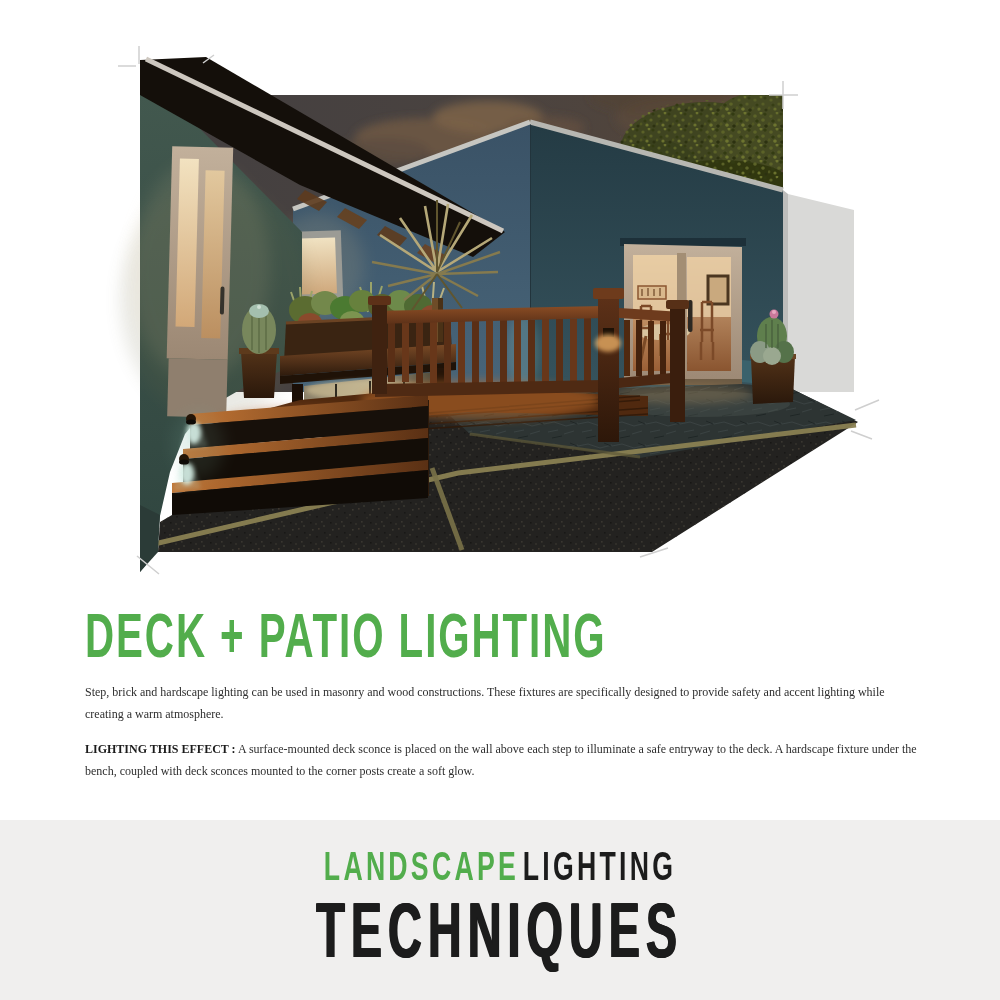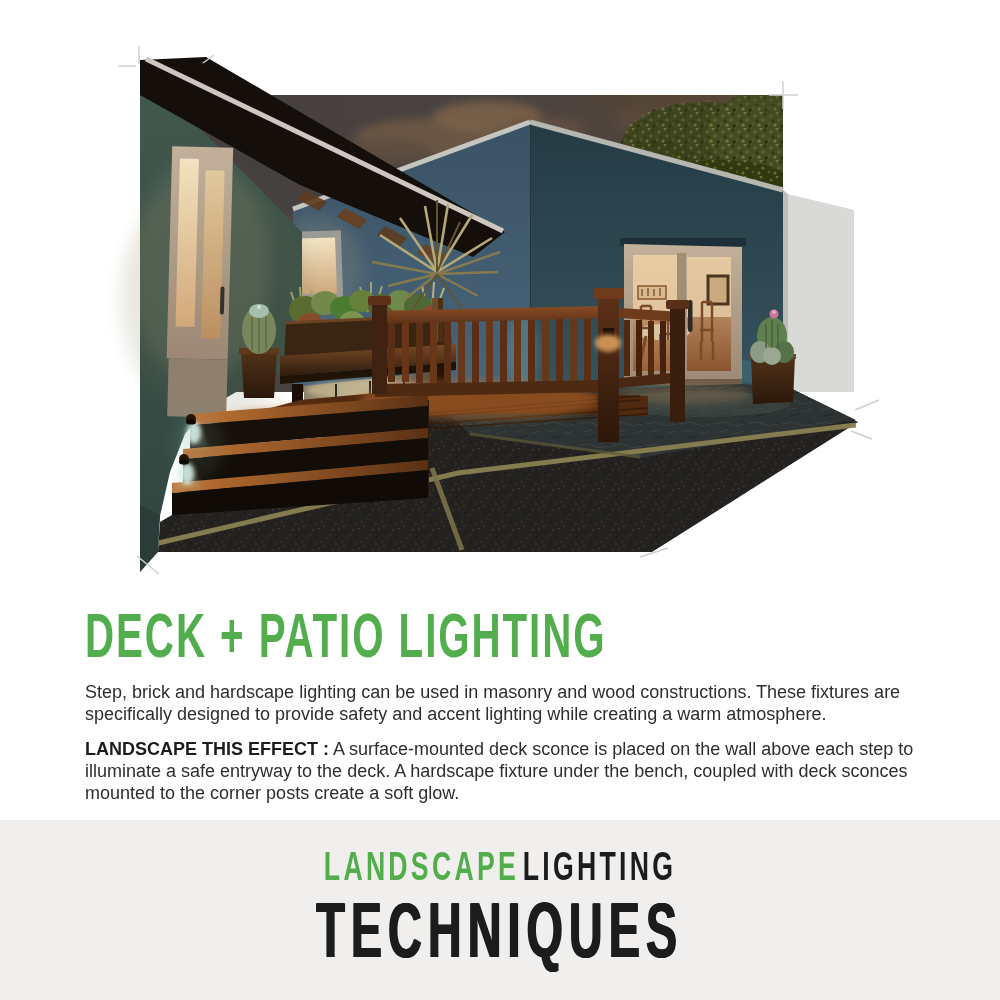--- a/index.html
+++ b/index.html
@@ -8,21 +8,21 @@
   .poster{position:absolute;inset:0;}
 
   
   .art{position:absolute;left:0;top:0;width:1000px;height:600px;}
 
   
   .content{position:absolute;left:85px;top:604px;width:838px;}
   .h-title{margin:0 0 14px 0;color:var(--accent-green,#52ad4c);font-weight:bold;
            font-size:63px;letter-spacing:3px;line-height:1;white-space:nowrap;}
   .h-title .cond{display:inline-block;transform:scaleX(.64);transform-origin:0 50%;}
-  .body-p{margin:0 0 13px 0;color:var(--body-text,#2e2e2e);font-size:18px;line-height:22px;}
+  .body-p{margin:0 0 13px 0;color:var(--body-text,#2e2e2e);font-size:12px;line-height:22px;font-family:Liberation Serif, serif;}
   .body-p b{color:var(--ink,#1c1c1c);}
 
   
   .footer{position:absolute;left:0;top:820px;width:1000px;height:222px;
           background:var(--footer-bg,#f0efee);text-align:center;}
   .brand-line{margin-top:26px;font-weight:bold;font-size:41px;letter-spacing:5px;
               line-height:1;white-space:nowrap;}
   .brand-line .cond{display:inline-block;transform:scaleX(.65);transform-origin:50% 50%;}
   .brand-primary{color:var(--accent-green,#52ad4c);}
   .brand-secondary{color:var(--ink,#1c1c1c);margin-left:6px;}
@@ -395,21 +395,21 @@
       <path d="M139,46 V64 M118,66 H136 M203,63 L214,55"></path>
       <path d="M769,95 H798 M783,81 V109"></path>
       <path d="M855,410 L879,400 M851,431 L872,439"></path>
       <path d="M640,557 L668,548 M137,556 L159,574"></path>
     </g>
   </svg>
 
   <div class="content">
     <h1 class="h-title"><span class="cond">DECK + PATIO LIGHTING</span></h1>
     <p class="body-p">Step, brick and hardscape lighting can be used in masonry and wood constructions. These fixtures are specifically designed to provide safety and accent lighting while creating a warm atmosphere.</p>
-    <p class="body-p"><b>LANDSCAPE THIS EFFECT :</b><span> A surface-mounted deck sconce is placed on the wall above each step to illuminate a safe entryway to the deck. A hardscape fixture under the bench, coupled with deck sconces mounted to the corner posts create a soft glow.</span></p>
+    <p class="body-p"><b>LIGHTING THIS EFFECT :</b><span> A surface-mounted deck sconce is placed on the wall above each step to illuminate a safe entryway to the deck. A hardscape fixture under the bench, coupled with deck sconces mounted to the corner posts create a soft glow.</span></p>
   </div>
 
   <div class="footer">
     <div class="brand-line">
       <span class="cond"><span class="brand-primary">LANDSCAPE</span><span class="brand-secondary">LIGHTING</span></span>
     </div>
     <div class="brand-title">
       <span class="cond">TECHNIQUES</span>
     </div>
   </div>

